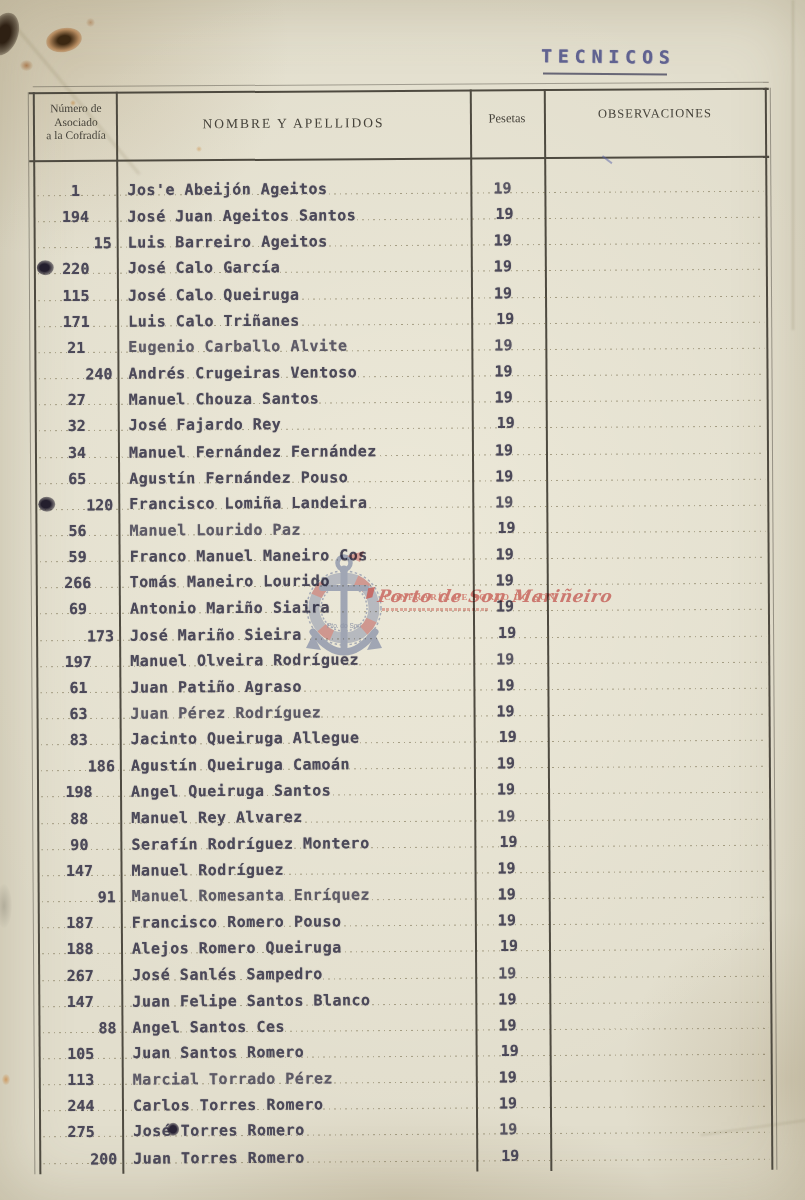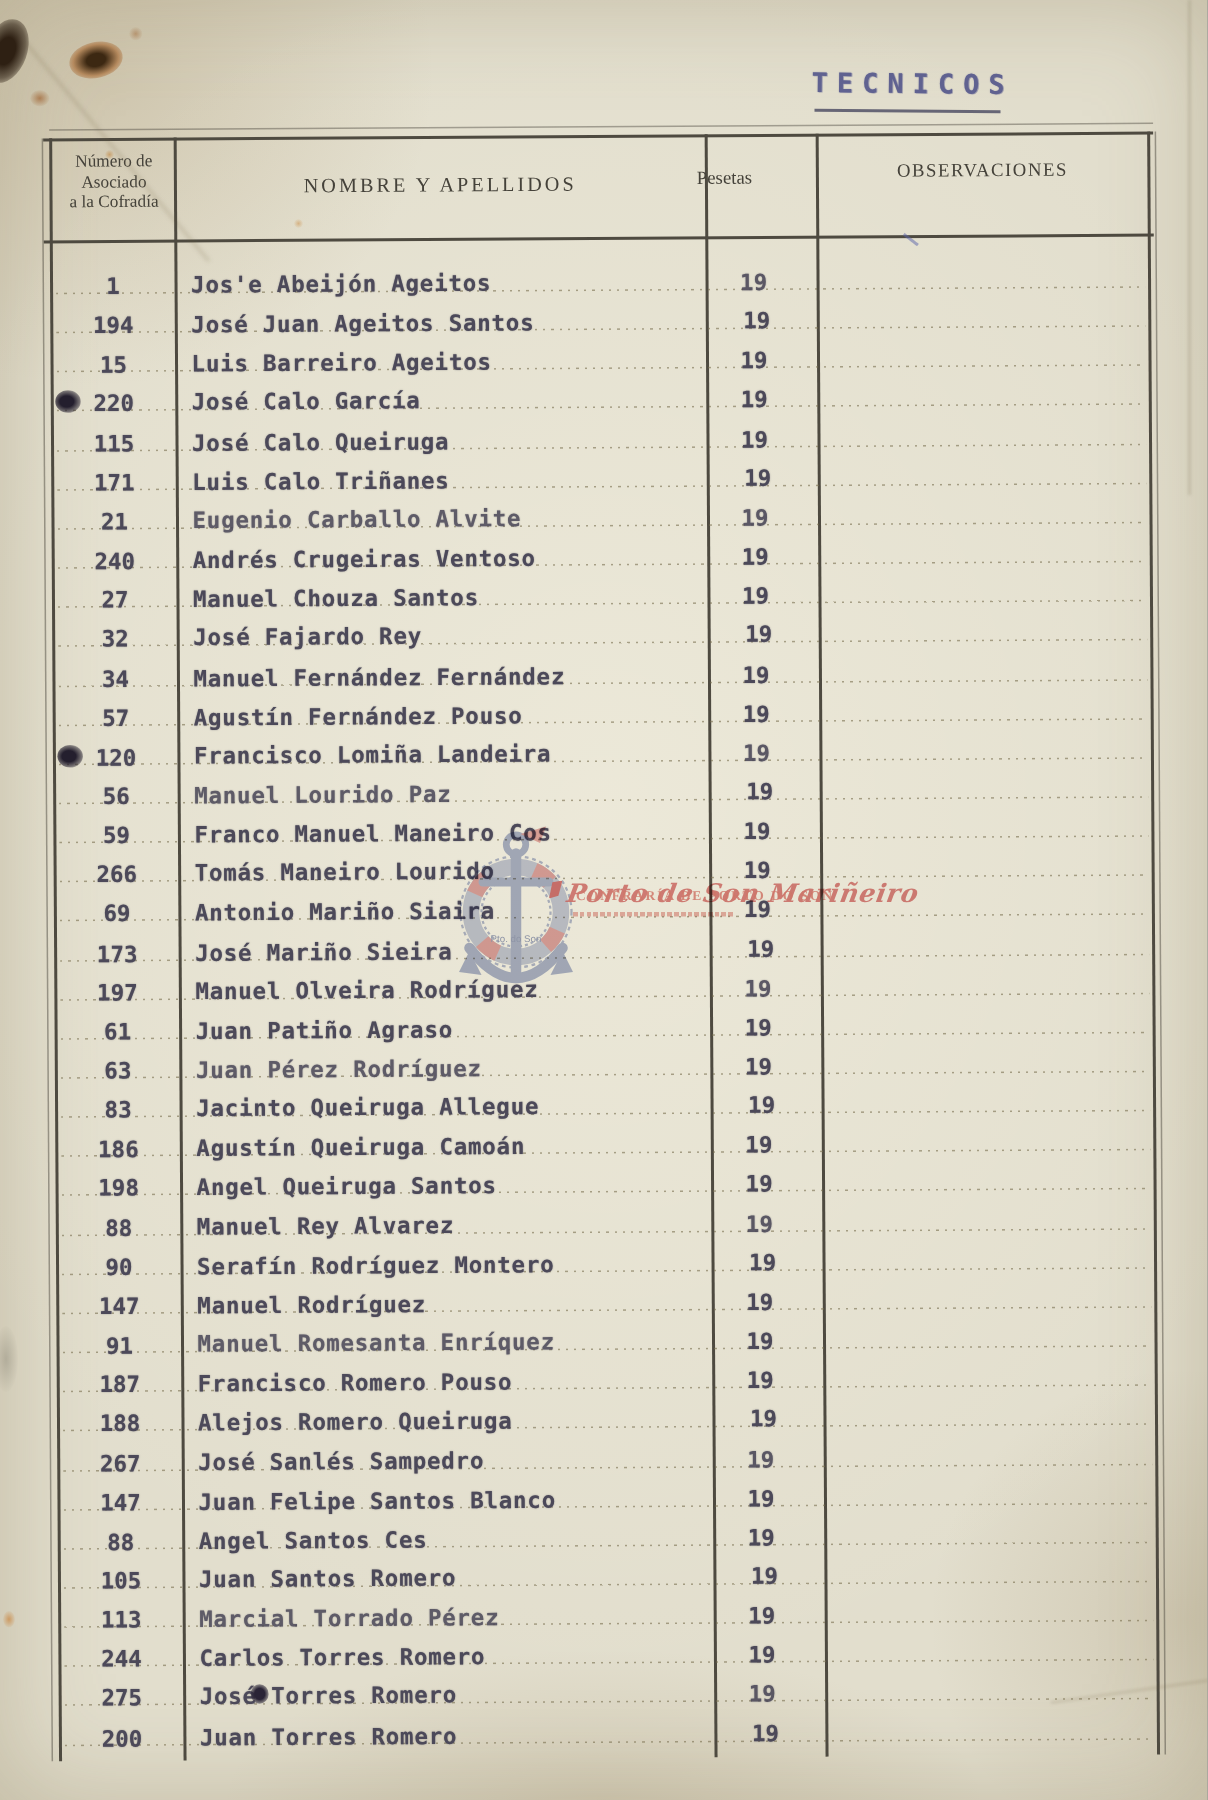--- a/index.html
+++ b/index.html
@@ -37,36 +37,36 @@
     transform:rotate(-.35deg);transform-origin:400px 620px;}
   
   .hline,.vline{position:absolute;background:#4e4a40;}
   .hline{height:2px;}
   .vline{width:2px;}
   .soft{opacity:.45;height:1px;}
   
   .hdr{position:absolute;color:#45423a;font-family:"Liberation Serif",serif;text-align:center;}
   .hdr-col1{left:38px;top:100px;width:82px;font-size:11.5px;line-height:13.5px;}
   .hdr-name{left:120px;top:115px;width:353px;font-size:13.5px;letter-spacing:2px;}
-  .hdr-pes{left:449px;top:112px;width:74px;font-size:12.5px;}
+  .hdr-pes{left:473px;top:112px;width:74px;font-size:12.5px;}
   .hdr-obs{left:547px;top:108px;width:222px;font-size:12.5px;letter-spacing:1px;}
   
   .row{position:absolute;left:0;width:805px;height:21px;}
   .dotline{position:absolute;left:40px;right:39px;bottom:0;height:1px;
     background:repeating-linear-gradient(90deg, rgba(120,110,78,.60) 0 1.5px, rgba(0,0,0,0) 1.5px 5.5px);}
   .num,.name,.pes{
     position:absolute;bottom:-4px;font-weight:bold;font-size:15px;color:#4c4959;
     text-shadow:0 0 1px rgba(76,73,89,.65);white-space:nowrap;
   }
   .num{left:42px;width:72px;text-align:center;}
   .name{left:130px;letter-spacing:.5px;}
   .pes{left:496px;}
   .row:nth-of-type(3n+1) .name{transform:translateY(-.6px);}
   .row:nth-of-type(4n+2) .pes{transform:translateX(2px) translateY(-.5px);}
-  .row:nth-of-type(5n+3) .num{transform:translateY(.5px);}
+  .row:nth-of-type(5n+3) .num{transform:translateY(.5px);text-align:right;}
   .row:nth-of-type(7n) .name{opacity:.88;}
   .row:nth-of-type(6n+1) .pes{opacity:.9;}
   
   .blotnum::before{
     content:"";position:absolute;left:-3px;top:0px;width:17px;height:15px;border-radius:50%;
     background:radial-gradient(ellipse at 45% 50%, #241f2e 35%, rgba(36,31,46,.55) 65%, rgba(0,0,0,0) 85%);
   }
   .blotname::after{
     content:"";position:absolute;left:34px;top:1px;width:12px;height:13px;border-radius:50%;
     background:radial-gradient(#2a2436 40%, rgba(42,36,54,.45) 70%, rgba(0,0,0,0) 88%);
@@ -200,21 +200,21 @@
           <span class="pes">19</span>
         </div>
         <div class="row" style="top: 434.5px;">
           <span class="dotline"></span>
           <span class="num">34</span>
           <span class="name">Manuel Fernández Fernández</span>
           <span class="pes">19</span>
         </div>
         <div class="row" style="top: 460.65px;">
           <span class="dotline"></span>
-          <span class="num">57</span>
+          <span class="num">65</span>
           <span class="name">Agustín Fernández Pouso</span>
           <span class="pes">19</span>
         </div>
         <div class="row" style="top: 486.8px;">
           <span class="dotline"></span>
           <span class="num blotnum">120</span>
           <span class="name">Francisco Lomiña Landeira</span>
           <span class="pes">19</span>
         </div>
         <div class="row" style="top: 512.95px;">

